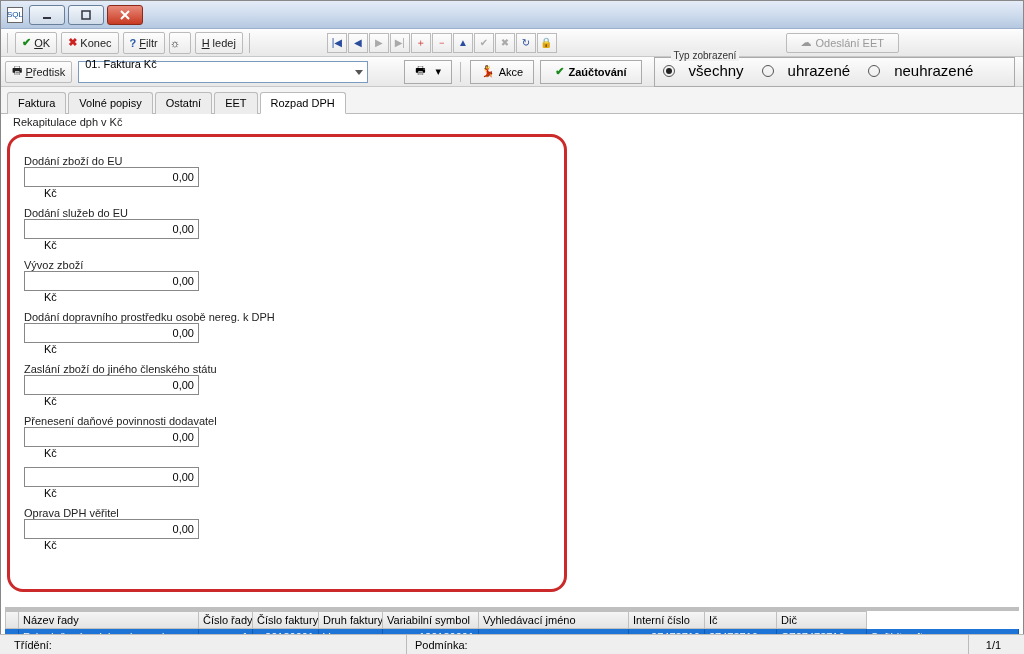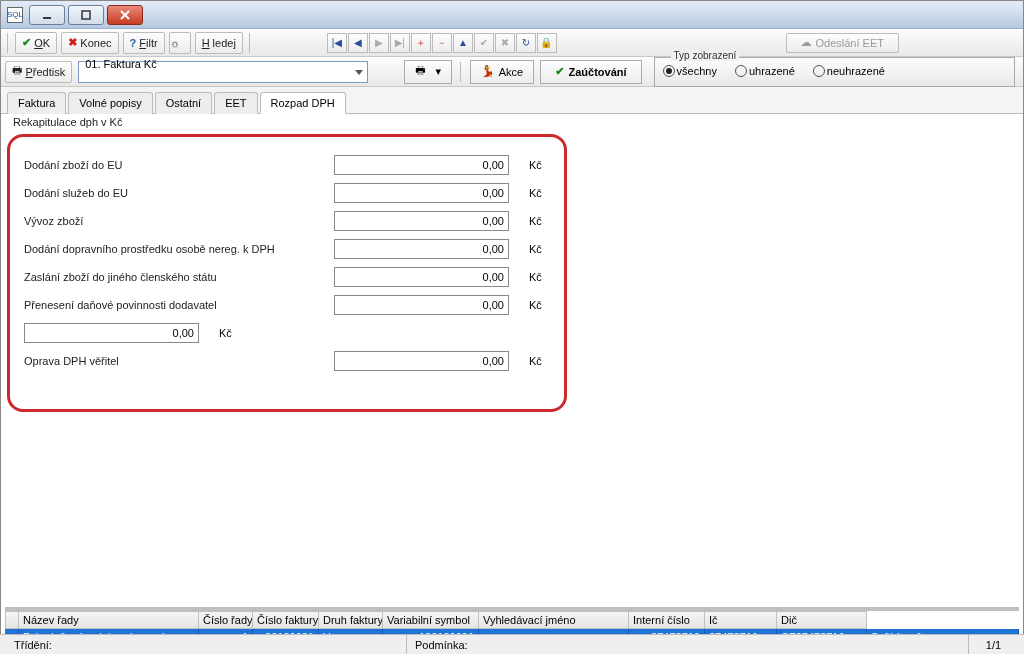--- a/index.html
+++ b/index.html
@@ -135,21 +135,21 @@
     height: 30px;
     display:flex;align-items:center;gap:18px;
     flex:1;
     margin-right:4px;
   }
   .typ-group .legend {
     position: absolute; top: -8px; left: 16px;
     background: #f0f0f0; padding: 0 3px;
     font-size: 10px; color: #333;
   }
-  .radio { display:inline-flex;align-items:center;gap:2px; font-size:11px; cursor:pointer;}
+  .radio { display:inline-flex;align-items:center;gap:14px; font-size:15px; cursor:pointer;}
   .radio .dot {
     width:12px;height:12px;border:1px solid #555;border-radius:50%;
     display:inline-flex;align-items:center;justify-content:center;
   }
   .radio.sel .dot::after { content:"";width:6px;height:6px;background:#222;border-radius:50%; }
   .tabs-row {
     display:flex;
     padding: 4px 6px 0 6px;
     border-bottom: 1px solid #bbb;
     gap: 0;
@@ -173,22 +173,23 @@
     padding: 2px 0 0 12px;
   }
   .highlight-box {
     border: 3px solid #cc2a2a;
     border-radius: 16px;
     margin: 6px 6px 0 6px;
     padding: 18px 14px 30px 14px;
     width: 560px;
   }
   .form-row {
-    display:flex; align-items:center;
+    display:flex; align-items:flex-start;
     margin-bottom: 8px;
+    flex-direction: column;
   }
   .form-row label {
     width: 310px;
     font-size: 11px;
     color: #222;
   }
   .form-row input {
     width: 175px; height: 20px;
     border: 1px solid #888;
     text-align: right;

